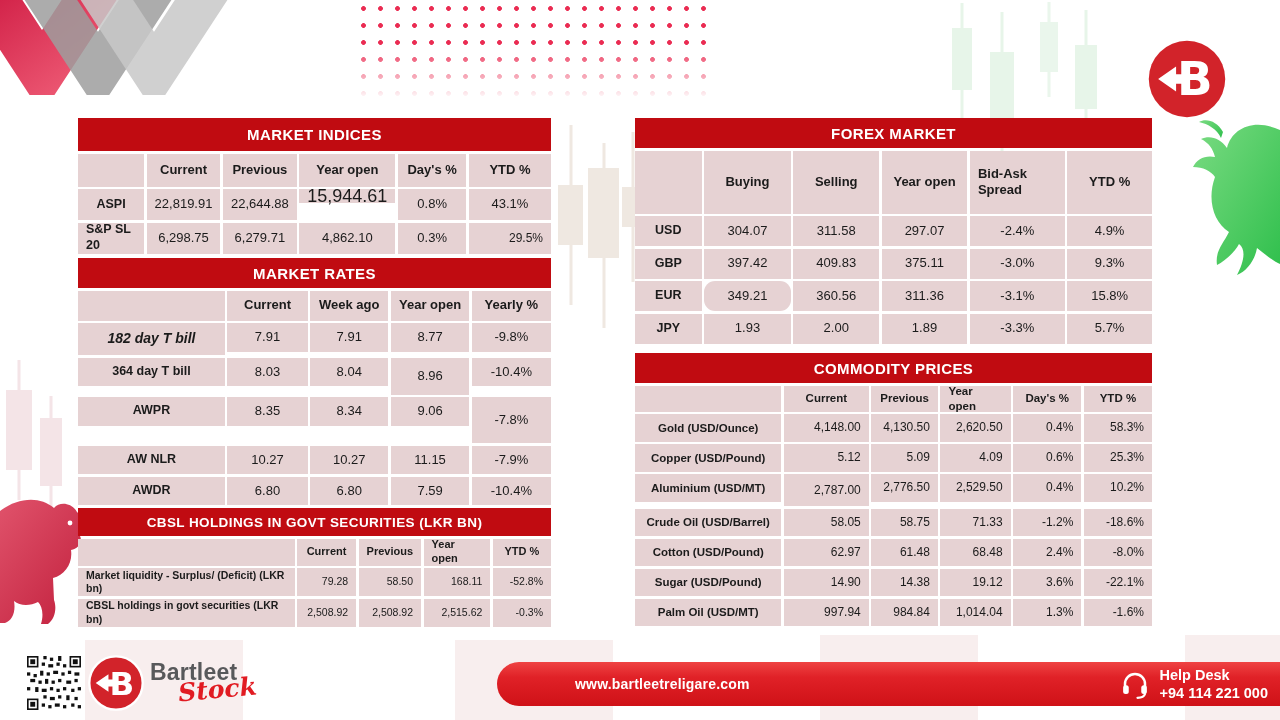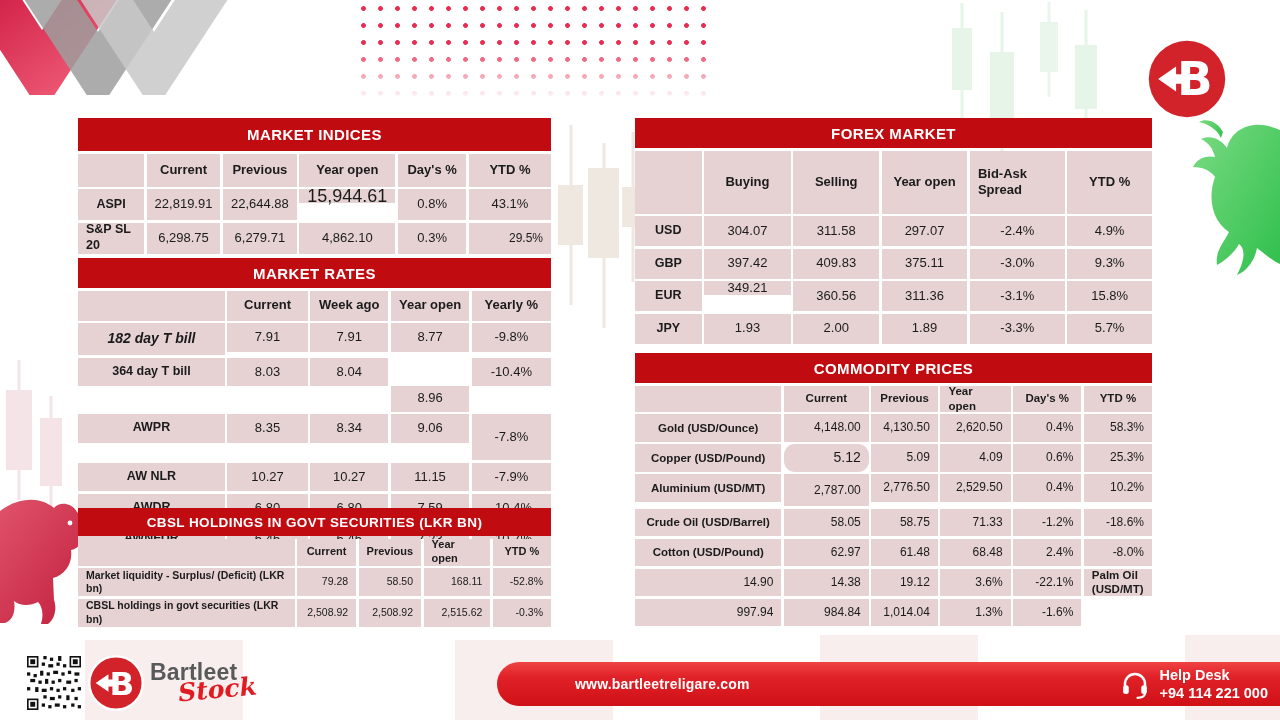--- a/index.html
+++ b/index.html
@@ -177,21 +177,21 @@
         <div class="cell head" style="height: 30px; font-size: 13px; justify-content: center;">Year open</div>
         <div class="cell head" style="height: 30px; font-size: 13px; justify-content: center;">Yearly %</div>
         <div class="cell label" style="height: 32px; font-size: 14px; justify-content: center; font-style: italic;">182 day T bill</div>
         <div class="cell value" style="height: 28.5px; font-size: 13px; justify-content: center;">7.91</div>
         <div class="cell value" style="height: 28.5px; font-size: 13px; justify-content: center;">7.91</div>
         <div class="cell value" style="height: 28.5px; font-size: 13px; justify-content: center;">8.77</div>
         <div class="cell value" style="height: 28.5px; font-size: 13px; justify-content: center;">-9.8%</div>
         <div class="cell label" style="height: 28.5px; font-size: 12.5px; justify-content: center;">364 day T bill</div>
         <div class="cell value" style="height: 28.5px; font-size: 13px; justify-content: center;">8.03</div>
         <div class="cell value" style="height: 28.5px; font-size: 13px; justify-content: center;">8.04</div>
-        <div class="cell value" style="height: 26px; font-size: 13px; justify-content: center; margin-top: 28px;">8.96</div>
+        <div class="cell value" style="height: 37px; font-size: 13px; justify-content: center;">8.96</div>
         <div class="cell value" style="height: 28.5px; font-size: 13px; justify-content: center;">-10.4%</div>
         <div class="cell label" style="height: 28.5px; font-size: 12.5px; justify-content: center;">AWPR</div>
         <div class="cell value" style="height: 28.5px; font-size: 13px; justify-content: center;">8.35</div>
         <div class="cell value" style="height: 28.5px; font-size: 13px; justify-content: center;">8.34</div>
         <div class="cell value" style="height: 28.5px; font-size: 13px; justify-content: center;">9.06</div>
         <div class="cell value" style="height: 46px; font-size: 13px; justify-content: center;">-7.8%</div>
         <div class="cell label" style="height: 28.5px; font-size: 12.5px; justify-content: center;">AW NLR</div>
         <div class="cell value" style="height: 28.5px; font-size: 13px; justify-content: center;">10.27</div>
         <div class="cell value" style="height: 28.5px; font-size: 13px; justify-content: center;">10.27</div>
         <div class="cell value" style="height: 28.5px; font-size: 13px; justify-content: center;">11.15</div>
@@ -243,21 +243,21 @@
         <div class="cell value" style="height: 30px; font-size: 13px; justify-content: center;">297.07</div>
         <div class="cell value" style="height: 30px; font-size: 13px; justify-content: center;">-2.4%</div>
         <div class="cell value" style="height: 30px; font-size: 13px; justify-content: center;">4.9%</div>
         <div class="cell label" style="height: 30px; font-size: 12.5px; justify-content: center;">GBP</div>
         <div class="cell value" style="height: 30px; font-size: 13px; justify-content: center;">397.42</div>
         <div class="cell value" style="height: 30px; font-size: 13px; justify-content: center;">409.83</div>
         <div class="cell value" style="height: 30px; font-size: 13px; justify-content: center;">375.11</div>
         <div class="cell value" style="height: 30px; font-size: 13px; justify-content: center;">-3.0%</div>
         <div class="cell value" style="height: 30px; font-size: 13px; justify-content: center;">9.3%</div>
         <div class="cell label" style="height: 30px; font-size: 12.5px; justify-content: center;">EUR</div>
-        <div class="cell value" style="height: 14px; font-size: 13px; justify-content: center;">349.21</div>
+        <div class="cell value" style="height: 30px; font-size: 13px; justify-content: center; border-radius: 11px;">349.21</div>
         <div class="cell value" style="height: 30px; font-size: 13px; justify-content: center;">360.56</div>
         <div class="cell value" style="height: 30px; font-size: 13px; justify-content: center;">311.36</div>
         <div class="cell value" style="height: 30px; font-size: 13px; justify-content: center;">-3.1%</div>
         <div class="cell value" style="height: 30px; font-size: 13px; justify-content: center;">15.8%</div>
         <div class="cell label" style="height: 30px; font-size: 12.5px; justify-content: center;">JPY</div>
         <div class="cell value" style="height: 30px; font-size: 13px; justify-content: center;">1.93</div>
         <div class="cell value" style="height: 30px; font-size: 13px; justify-content: center;">2.00</div>
         <div class="cell value" style="height: 30px; font-size: 13px; justify-content: center;">1.89</div>
         <div class="cell value" style="height: 30px; font-size: 13px; justify-content: center;">-3.3%</div>
         <div class="cell value" style="height: 30px; font-size: 13px; justify-content: center;">5.7%</div>
@@ -272,21 +272,21 @@
         <div class="cell head" style="height: 26px; font-size: 11.5px; justify-content: center;">Year open</div>
         <div class="cell head" style="height: 26px; font-size: 11.5px; justify-content: center;">Day's %</div>
         <div class="cell head" style="height: 26px; font-size: 11.5px; justify-content: center;">YTD %</div>
         <div class="cell label" style="height: 27.5px; font-size: 11.5px; justify-content: center;">Gold (USD/Ounce)</div>
         <div class="cell value" style="height: 27.5px; font-size: 12px; justify-content: flex-end;">4,148.00</div>
         <div class="cell value" style="height: 27.5px; font-size: 12px; justify-content: flex-end;">4,130.50</div>
         <div class="cell value" style="height: 27.5px; font-size: 12px; justify-content: flex-end;">2,620.50</div>
         <div class="cell value" style="height: 27.5px; font-size: 12px; justify-content: flex-end;">0.4%</div>
         <div class="cell value" style="height: 27.5px; font-size: 12px; justify-content: flex-end;">58.3%</div>
         <div class="cell label" style="height: 27.5px; font-size: 11.5px; justify-content: center;">Copper (USD/Pound)</div>
-        <div class="cell value" style="height: 27.5px; font-size: 14px; justify-content: flex-end; border-radius: 11px;">5.12</div>
+        <div class="cell value" style="height: 27.5px; font-size: 12px; justify-content: flex-end;">5.12</div>
         <div class="cell value" style="height: 27.5px; font-size: 12px; justify-content: flex-end;">5.09</div>
         <div class="cell value" style="height: 27.5px; font-size: 12px; justify-content: flex-end;">4.09</div>
         <div class="cell value" style="height: 27.5px; font-size: 12px; justify-content: flex-end;">0.6%</div>
         <div class="cell value" style="height: 27.5px; font-size: 12px; justify-content: flex-end;">25.3%</div>
         <div class="cell label" style="height: 27.5px; font-size: 11.5px; justify-content: center;">Aluminium (USD/MT)</div>
         <div class="cell value" style="height: 32px; font-size: 12px; justify-content: flex-end;">2,787.00</div>
         <div class="cell value" style="height: 27.5px; font-size: 12px; justify-content: flex-end;">2,776.50</div>
         <div class="cell value" style="height: 27.5px; font-size: 12px; justify-content: flex-end;">2,529.50</div>
         <div class="cell value" style="height: 27.5px; font-size: 12px; justify-content: flex-end;">0.4%</div>
         <div class="cell value" style="height: 27.5px; font-size: 12px; justify-content: flex-end;">10.2%</div>
@@ -295,20 +295,21 @@
         <div class="cell value" style="height: 27.5px; font-size: 12px; justify-content: flex-end;">58.75</div>
         <div class="cell value" style="height: 27.5px; font-size: 12px; justify-content: flex-end;">71.33</div>
         <div class="cell value" style="height: 27.5px; font-size: 12px; justify-content: flex-end;">-1.2%</div>
         <div class="cell value" style="height: 27.5px; font-size: 12px; justify-content: flex-end;">-18.6%</div>
         <div class="cell label" style="height: 27.5px; font-size: 11.5px; justify-content: center;">Cotton (USD/Pound)</div>
         <div class="cell value" style="height: 27.5px; font-size: 12px; justify-content: flex-end;">62.97</div>
         <div class="cell value" style="height: 27.5px; font-size: 12px; justify-content: flex-end;">61.48</div>
         <div class="cell value" style="height: 27.5px; font-size: 12px; justify-content: flex-end;">68.48</div>
         <div class="cell value" style="height: 27.5px; font-size: 12px; justify-content: flex-end;">2.4%</div>
         <div class="cell value" style="height: 27.5px; font-size: 12px; justify-content: flex-end;">-8.0%</div>
+        <div class="cell label" style="height: 27.5px; font-size: 11.5px; justify-content: center;">Sugar (USD/Pound)</div>
         <div class="cell value" style="height: 27.5px; font-size: 12px; justify-content: flex-end;">14.90</div>
         <div class="cell value" style="height: 27.5px; font-size: 12px; justify-content: flex-end;">14.38</div>
         <div class="cell value" style="height: 27.5px; font-size: 12px; justify-content: flex-end;">19.12</div>
         <div class="cell value" style="height: 27.5px; font-size: 12px; justify-content: flex-end;">3.6%</div>
         <div class="cell value" style="height: 27.5px; font-size: 12px; justify-content: flex-end;">-22.1%</div>
         <div class="cell label" style="height: 27.5px; font-size: 11.5px; justify-content: center;">Palm Oil (USD/MT)</div>
         <div class="cell value" style="height: 27.5px; font-size: 12px; justify-content: flex-end;">997.94</div>
         <div class="cell value" style="height: 27.5px; font-size: 12px; justify-content: flex-end;">984.84</div>
         <div class="cell value" style="height: 27.5px; font-size: 12px; justify-content: flex-end;">1,014.04</div>
         <div class="cell value" style="height: 27.5px; font-size: 12px; justify-content: flex-end;">1.3%</div>

